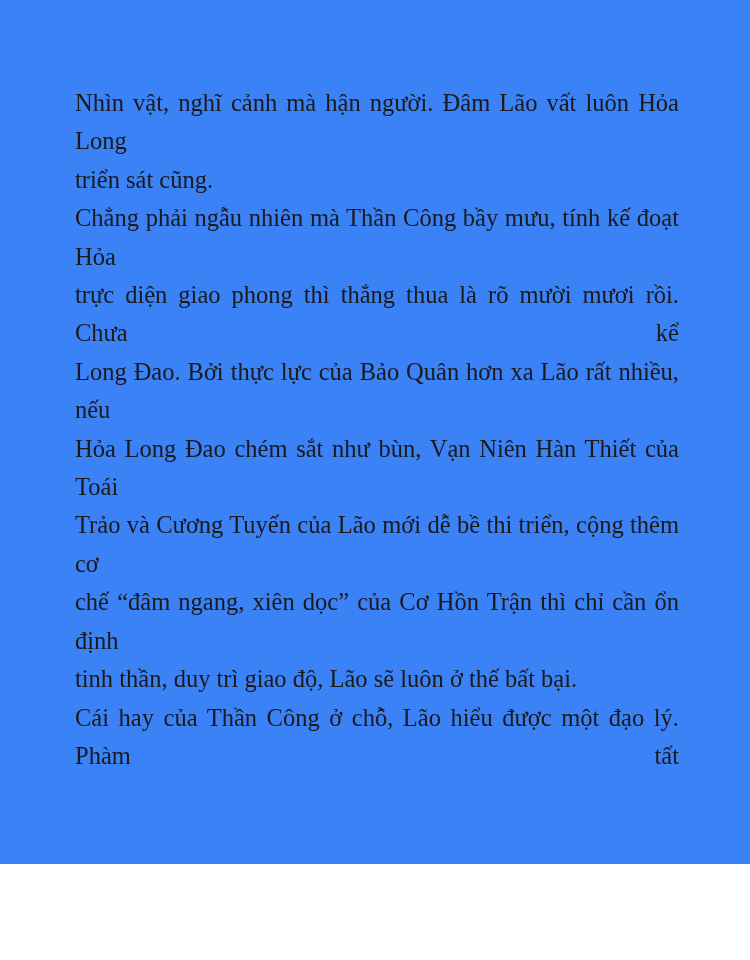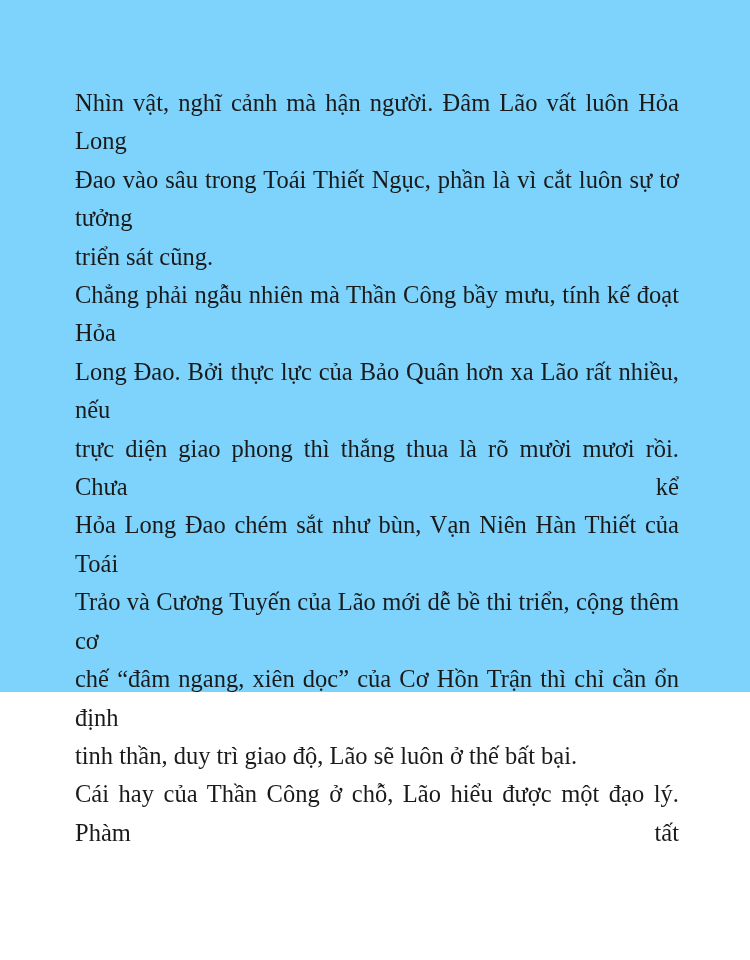--- a/index.html
+++ b/index.html
@@ -8,22 +8,22 @@
   }
   body {
     width: 750px;
     height: 960px;
     background: #ffffff;
     overflow: hidden;
   }
   .page {
     position: relative;
     width: 750px;
-    height: 692px;
-    background: #7dd3fc;
+    height: 864px;
+    background: #3b82f6;
   }
   .text-block {
     position: absolute;
     left: 75px;
     top: 84px;
     width: 604px;
     font-family: "Liberation Serif", "DejaVu Serif", serif;
     font-size: 24.5px;
     line-height: 38.4px;
     color: #1a1a1a;
@@ -43,28 +43,27 @@
   }
 </style>
 </head>
 <body>
 
 <div class="page">
   <div class="text-block">
 
     <div class="paragraph">
       <div class="line">Nhìn vật, nghĩ cảnh mà hận người. Đâm Lão vất luôn Hỏa Long</div>
-      <div class="line">Đao vào sâu trong Toái Thiết Ngục, phần là vì cắt luôn sự tơ tưởng</div>
       <div class="line para-last">triển sát cũng.</div>
     </div>
 
     <div class="paragraph">
       <div class="line">Chẳng phải ngẫu nhiên mà Thần Công bầy mưu, tính kế đoạt Hỏa</div>
+      <div class="line">trực diện giao phong thì thắng thua là rõ mười mươi rồi. Chưa kể</div>
       <div class="line">Long Đao. Bởi thực lực của Bảo Quân hơn xa Lão rất nhiều, nếu</div>
-      <div class="line">trực diện giao phong thì thắng thua là rõ mười mươi rồi. Chưa kể</div>
       <div class="line">Hỏa Long Đao chém sắt như bùn, Vạn Niên Hàn Thiết của Toái</div>
       <div class="line">Trảo và Cương Tuyến của Lão mới dễ bề thi triển, cộng thêm cơ</div>
       <div class="line">chế “đâm ngang, xiên dọc” của Cơ Hồn Trận thì chỉ cần ổn định</div>
       <div class="line para-last">tinh thần, duy trì giao độ, Lão sẽ luôn ở thế bất bại.</div>
     </div>
 
     <div class="paragraph">
       <div class="line">Cái hay của Thần Công ở chỗ, Lão hiểu được một đạo lý. Phàm tất</div>
 
     </div>

